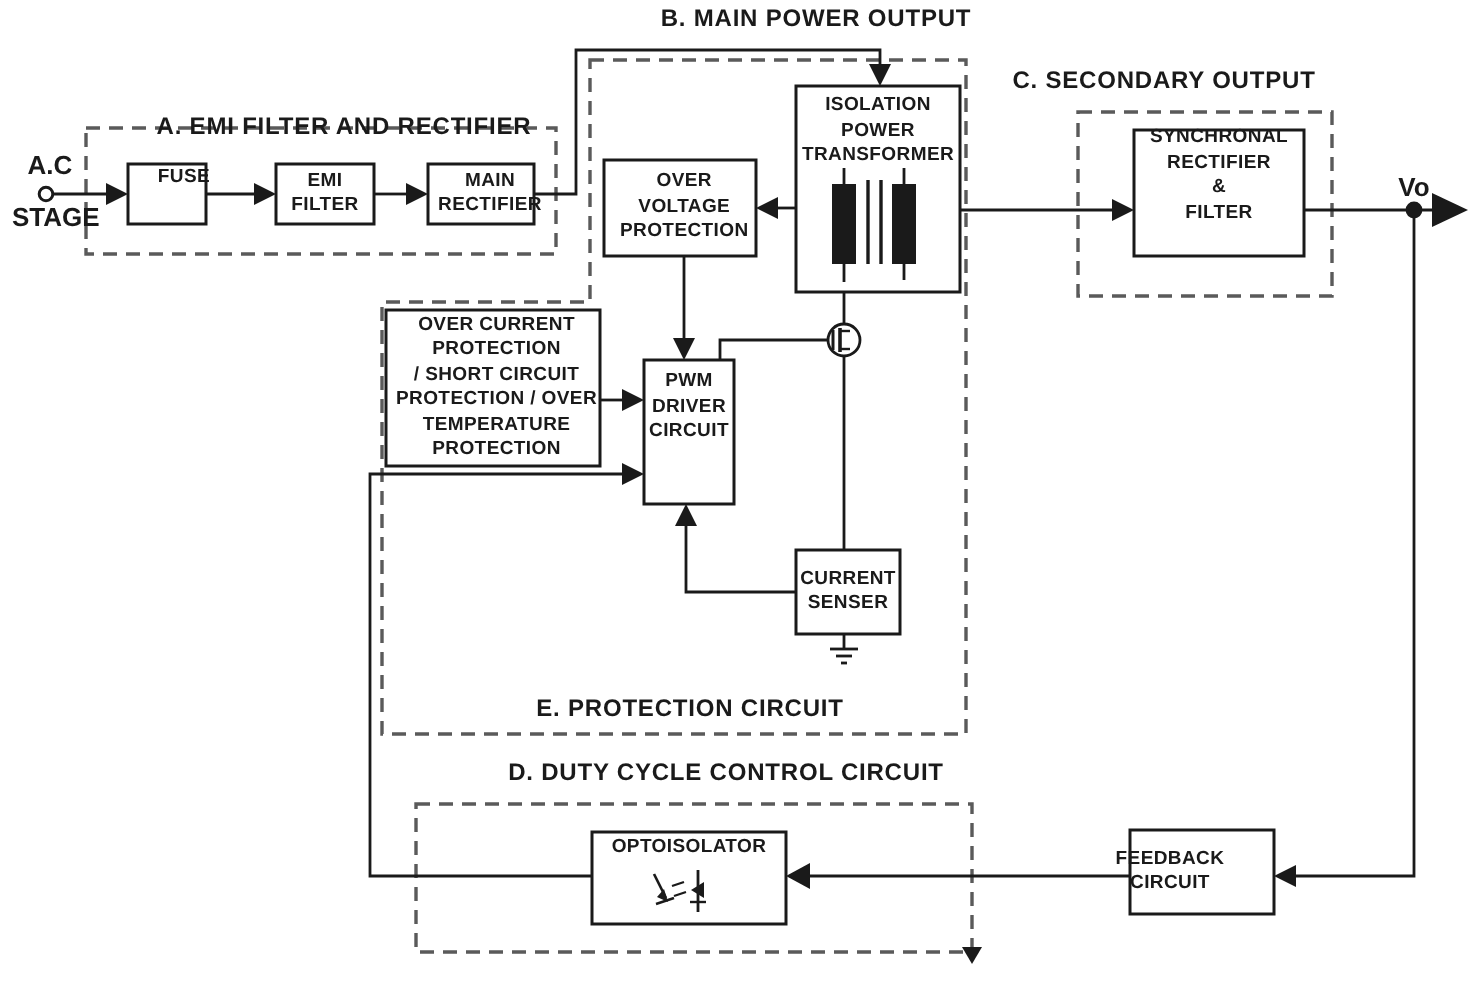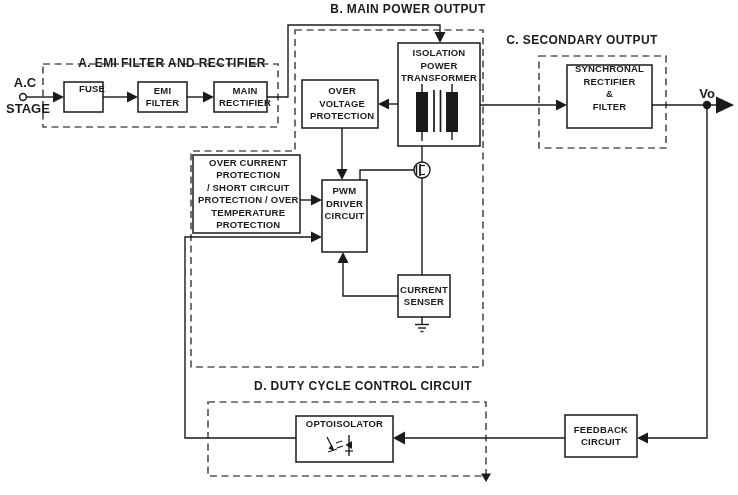--- a/index.html
+++ b/index.html
@@ -127,20 +127,21 @@
       <circle cx="23" cy="97" r="3.4" fill="#ffffff" stroke="#1a1a1a" stroke-width="1.5"></circle>
 
       <circle cx="707" cy="105" r="4.2" fill="#1a1a1a"></circle>
     </g>
   </svg>
 
   <div class="title" style="left:72px;top:39px;width:200px;margin-top:17px;">A. EMI FILTER AND RECTIFIER</div>
   <div class="title" style="left:308px;top:2px;width:200px;">B. MAIN POWER OUTPUT</div>
   <div class="title" style="left:482px;top:33px;width:200px;">C. SECONDARY OUTPUT</div>
   <div class="title" style="left:243px;top:379px;width:240px;">D. DUTY CYCLE CONTROL CIRCUIT</div>
+  <div class="title" style="left:245px;top:347px;width:200px;">E. PROTECTION CIRCUIT</div>
 
   <div class="lbl" style="left:64px;top:74px;width:56px;height:30px;">FUSE</div>
   <div class="lbl" style="left:138px;top:82px;width:49px;height:30px;">EMI
 FILTER</div>
   <div class="lbl" style="left:214px;top:82px;width:62px;height:30px;">MAIN
 RECTIFIER</div>
   <div class="lbl left" style="left:310px;top:80px;width:66px;height:48px;">OVER
 VOLTAGE
 PROTECTION</div>
   <div class="lbl top" style="left:398px;top:47px;width:82px;height:42px;">ISOLATION
@@ -155,20 +156,20 @@
   <div class="lbl" style="left:322px;top:168px;width:45px;height:72px;">PWM
 DRIVER
 CIRCUIT</div>
   <div class="lbl" style="left:398px;top:275px;width:52px;height:42px;">CURRENT
 SENSER</div>
   <div class="lbl" style="left:567px;top:65px;width:85px;height:46px;">SYNCHRONAL
 RECTIFIER
 &amp;
 FILTER</div>
   <div class="lbl" style="left:296px;top:417px;width:97px;height:15px;">OPTOISOLATOR</div>
-  <div class="lbl" style="left:565px;top:415px;width:72px;height:42px;">FEEDBACK
+  <div class="lbl" style="left:549px;top:415px;width:72px;height:42px;">FEEDBACK
 CIRCUIT</div>
 
   <div class="small" style="left:10px;top:75px;width:30px;">A.C</div>
   <div class="small" style="left:6px;top:101px;width:40px;">STAGE</div>
   <div class="small" style="left:695px;top:86px;width:24px;">Vo</div>
 
 </div>
 
 </body></html>

